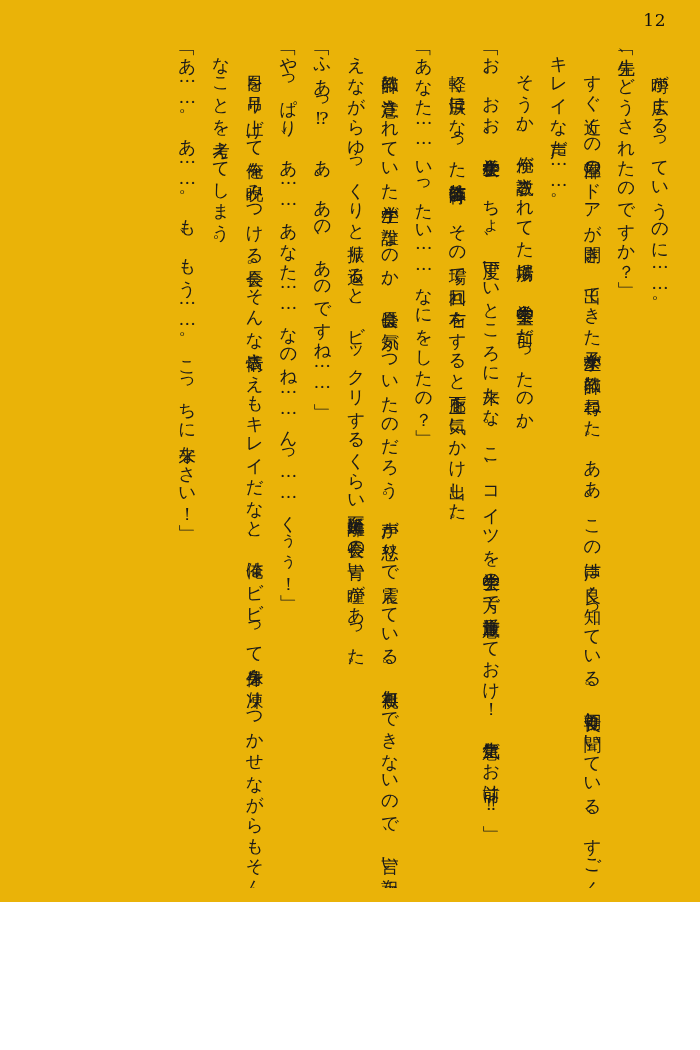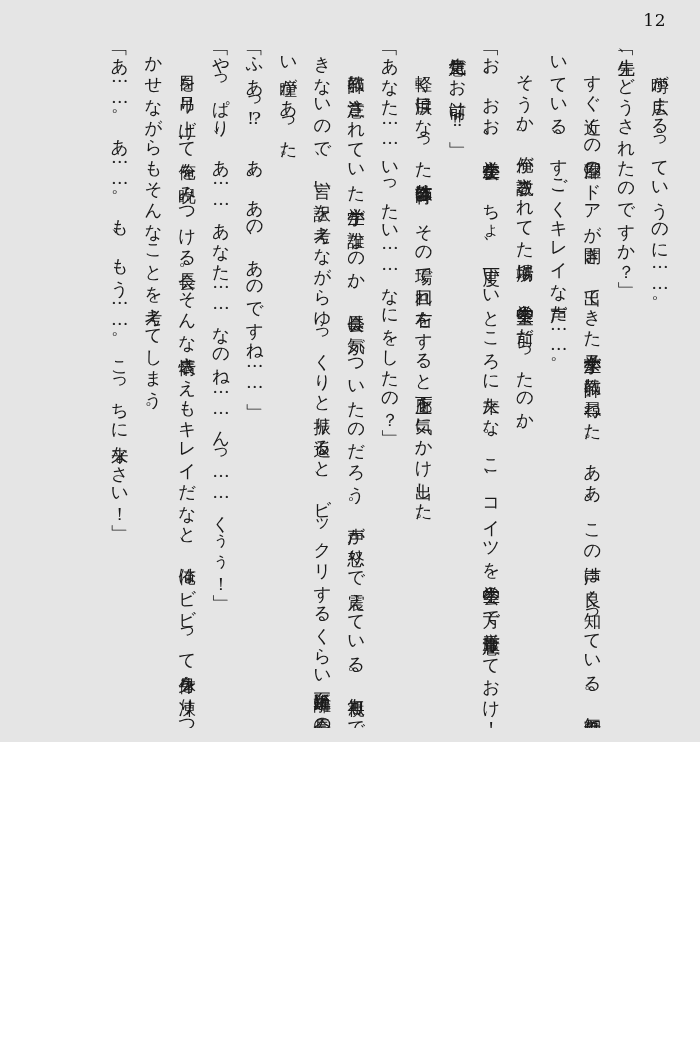--- a/index.html
+++ b/index.html
@@ -10,23 +10,23 @@
   body {
     width: 700px;
     height: 1050px;
     overflow: hidden;
     font-family: "DejaVu Serif", "Liberation Serif", serif;
     color: #1a1a1a;
   }
   .page {
     position: relative;
     width: 700px;
-    height: 742px;
+    height: 902px;
     box-sizing: border-box;
-    background: #e5e5e5;
+    background: #eab308;
   }
   .page-number {
     position: absolute;
     top: 10px;
     right: 34px;
     font-size: 17px;
     font-family: "DejaVu Serif", "Liberation Serif", serif;
     color: #111;
     letter-spacing: 0.5px;
   }

